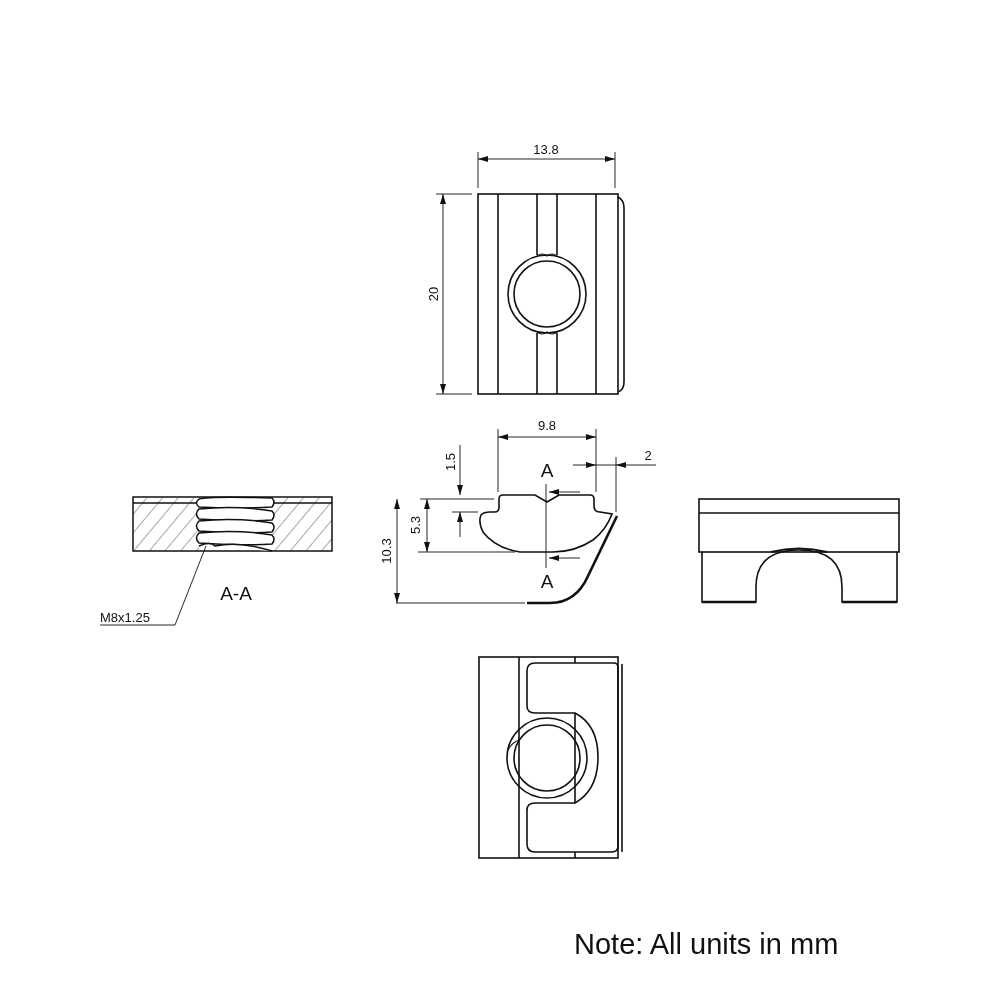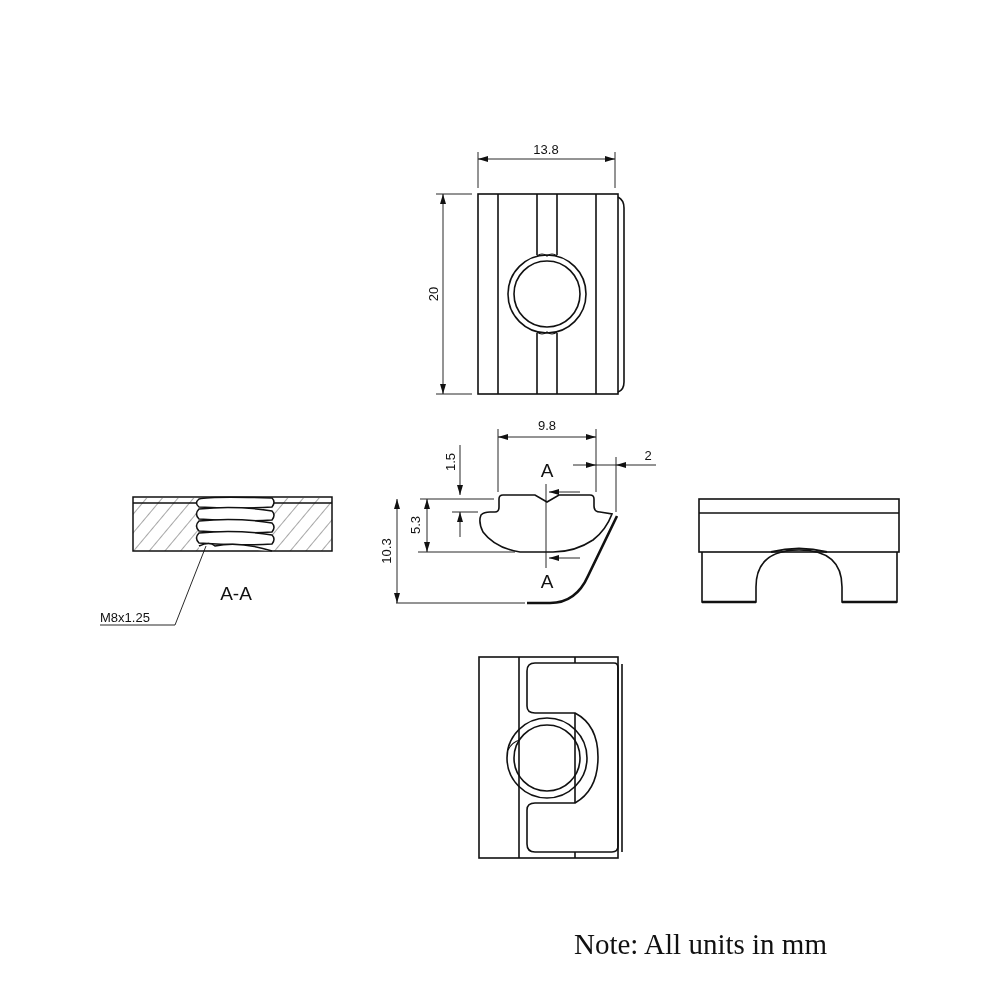--- a/index.html
+++ b/index.html
@@ -1,20 +1,20 @@
 <!DOCTYPE html>
 <html><head>
 <meta charset="utf-8">
 <style>
   html, body { margin:0; padding:0; background:#ffffff; }
   body { width:1000px; height:1000px; position:relative; overflow:hidden; font-family:"Liberation Sans", sans-serif; }
   svg { position:absolute; left:0; top:0; }
   .dim-text { font-family:"Liberation Sans", sans-serif; font-size:13px; fill:#111; }
   .sec-text { font-family:"Liberation Sans", sans-serif; font-size:19px; fill:#111; }
-  .note { position:absolute; left:574px; top:928px; font-family:Liberation Serif, serif; font-size:29px; color:#111; white-space:nowrap; }
+  .note { position:absolute; left:574px; top:928px; font-family:Liberation Sans, sans-serif; font-size:29px; color:#111; white-space:nowrap; }
 </style>
 </head>
 <body>
 
 <svg width="1000" height="1000" viewBox="0 0 1000 1000">
   <defs>
     <marker id="arr" markerWidth="10" markerHeight="6" refX="10" refY="3" orient="auto-start-reverse" markerUnits="userSpaceOnUse">
       <path d="M0,0 L10,3 L0,6 Z" fill="#111"></path>
     </marker>
     <pattern id="hatch" width="12" height="12" patternUnits="userSpaceOnUse" patternTransform="rotate(40)">

